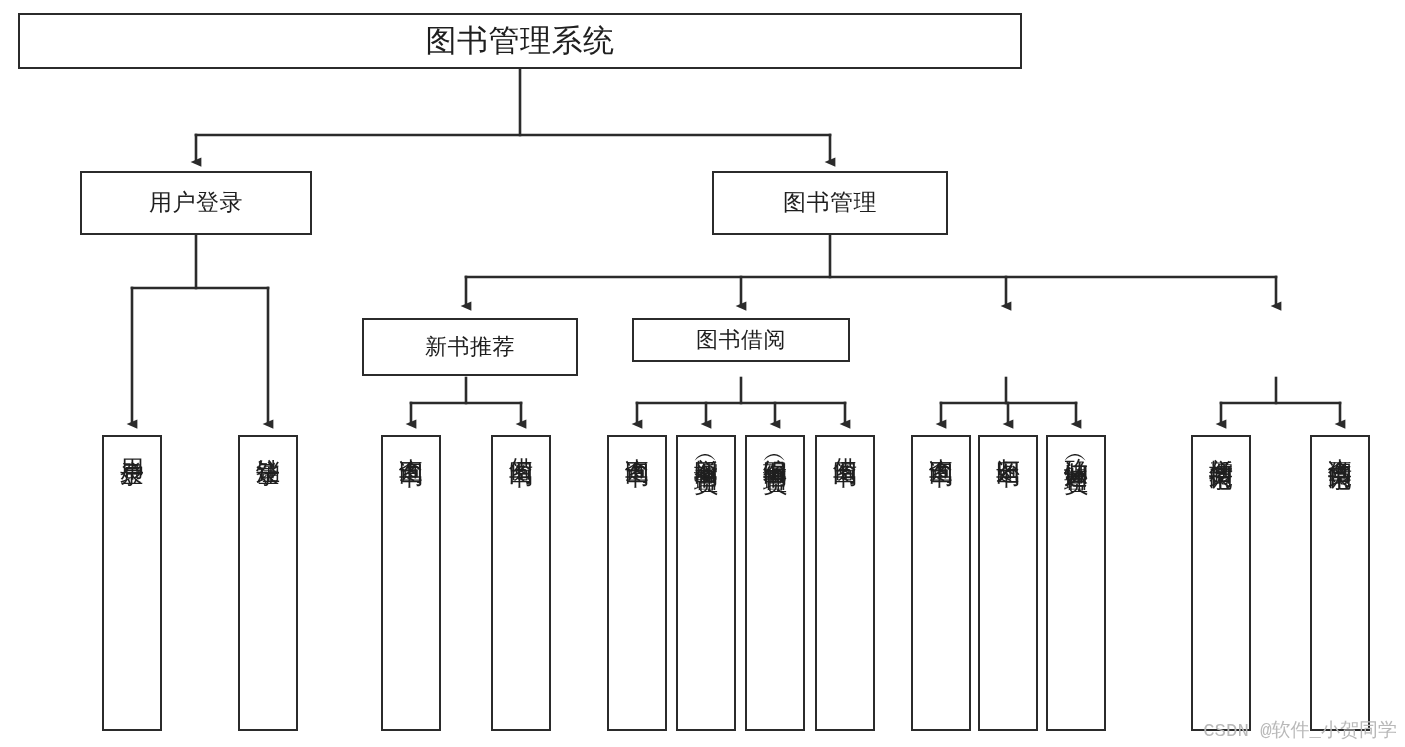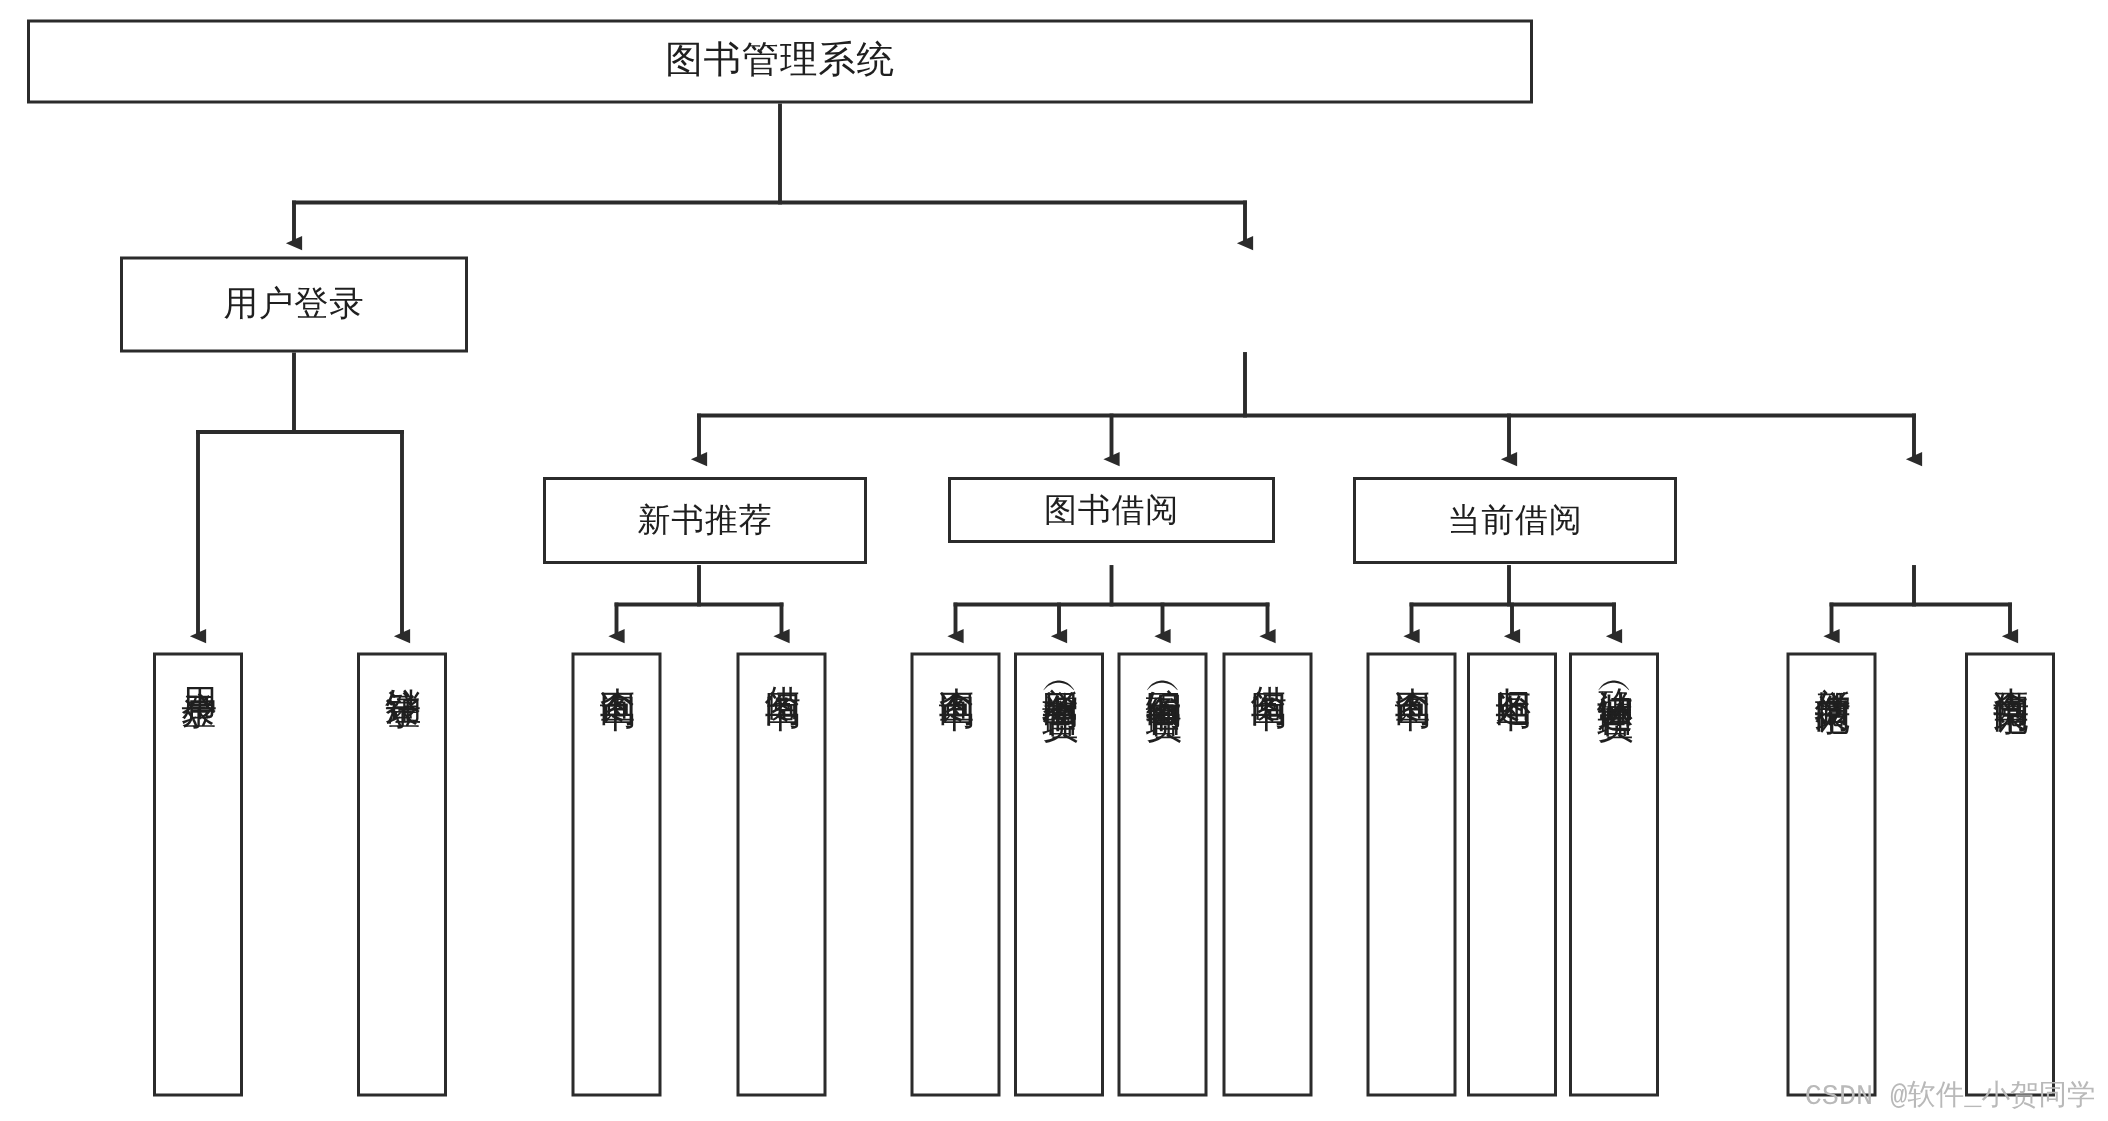--- a/index.html
+++ b/index.html
@@ -30,21 +30,21 @@
     justify-content: center;
     z-index: 2;
   }
   .node .label {
     color: #1f1f1f;
     letter-spacing: 0.5px;
     text-align: center;
     line-height: 1.18;
     white-space: nowrap;
   }
-  .node.root .label { font-size: 25px; }
+  .node.root .label { font-size: 31px; }
   .node.mid .label  { font-size: 23px; }
   .node.sub .label  { font-size: 22px; }
   .node.leaf {
     align-items: flex-start;
     padding-top: 2px;
   }
   .node.leaf .label {
     writing-mode: vertical-rl;
     text-orientation: upright;
     font-size: 24px;
@@ -121,32 +121,32 @@
   </svg>
 
   <div class="node root" style="left:18px; top:13px; width:1004px; height:56px;">
     <span class="label">图书管理系统</span>
   </div>
 
   <div class="node mid" style="left:80px; top:171px; width:232px; height:64px;">
     <span class="label">用户登录</span>
   </div>
 
+  <div class="node mid" style="left:712px; top:171px; width:236px; height:64px;">
+    <span class="label">图书管理</span>
+  </div>
 
   <div class="node sub" style="left:362px; top:318px; width:216px; height:58px;">
     <span class="label">新书推荐</span>
   </div>
 
   <div class="node sub" style="left:632px; top:318px; width:218px; height:44px;">
     <span class="label">图书借阅</span>
   </div>
 
-  <div class="node sub" style="left:902px; top:318px; width:216px; height:58px;">
-    <span class="label">当前借阅</span>
-  </div>
 
 
   <div class="node leaf" style="left:102px; top:435px; width:60px; height:296px;">
     <span class="label">用户登录</span>
   </div>
 
   <div class="node leaf" style="left:238px; top:435px; width:60px; height:296px;">
     <span class="label">注销登录</span>
   </div>
 

